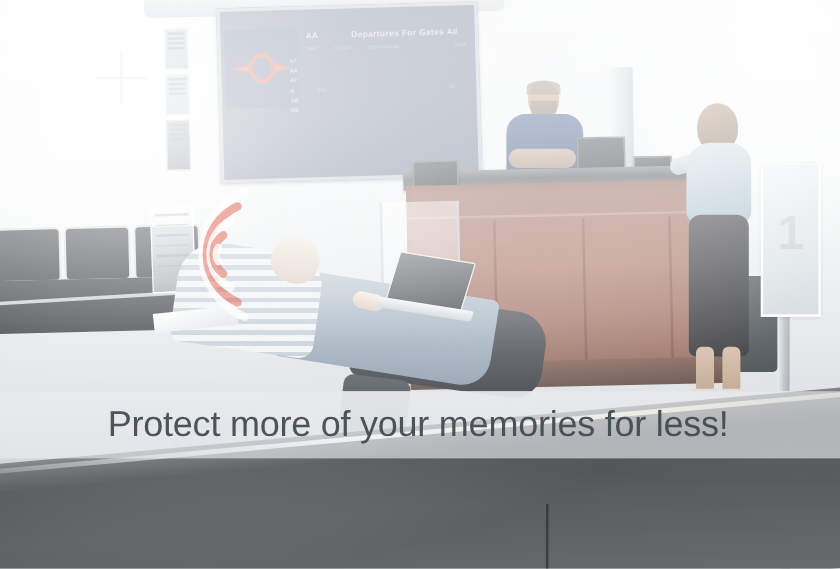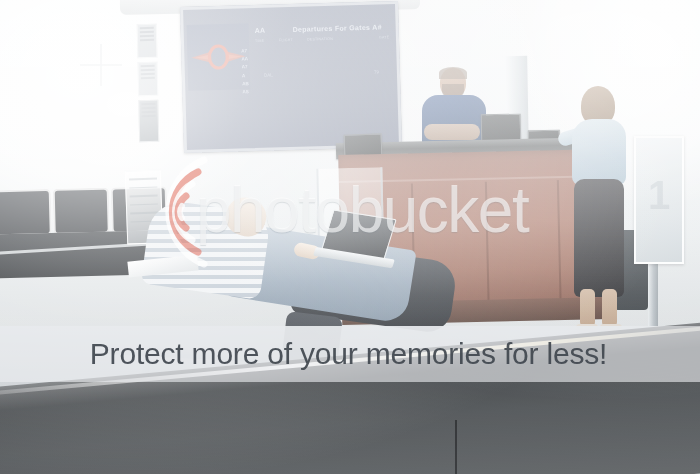--- a/index.html
+++ b/index.html
@@ -547,18 +547,17 @@
 
   <svg class="wm-arcs" viewBox="0 0 132 120">
     <g fill="none" stroke-linecap="round">
       <path d="M118 8 A56 56 0 0 0 118 112" stroke="rgba(255,255,255,.85)" stroke-width="7"></path>
       <path d="M112 20 A44 44 0 0 0 112 100" stroke="rgba(222,90,70,.55)" stroke-width="7"></path>
       <path d="M106 32 A32 32 0 0 0 106 88" stroke="rgba(255,255,255,.85)" stroke-width="7"></path>
       <path d="M100 44 A20 20 0 0 0 100 76" stroke="rgba(222,90,70,.55)" stroke-width="7"></path>
       <path d="M96 54 A10 10 0 0 0 96 66" stroke="rgba(255,255,255,.85)" stroke-width="6"></path>
     </g>
   </svg>
-  <div class="wm-wordmark">photobucket</div>
 
   <div class="wm-banner"></div>
   <div class="wm-banner-text">Protect more of your memories for less!</div>
 
 </div>
 
 </body></html>

